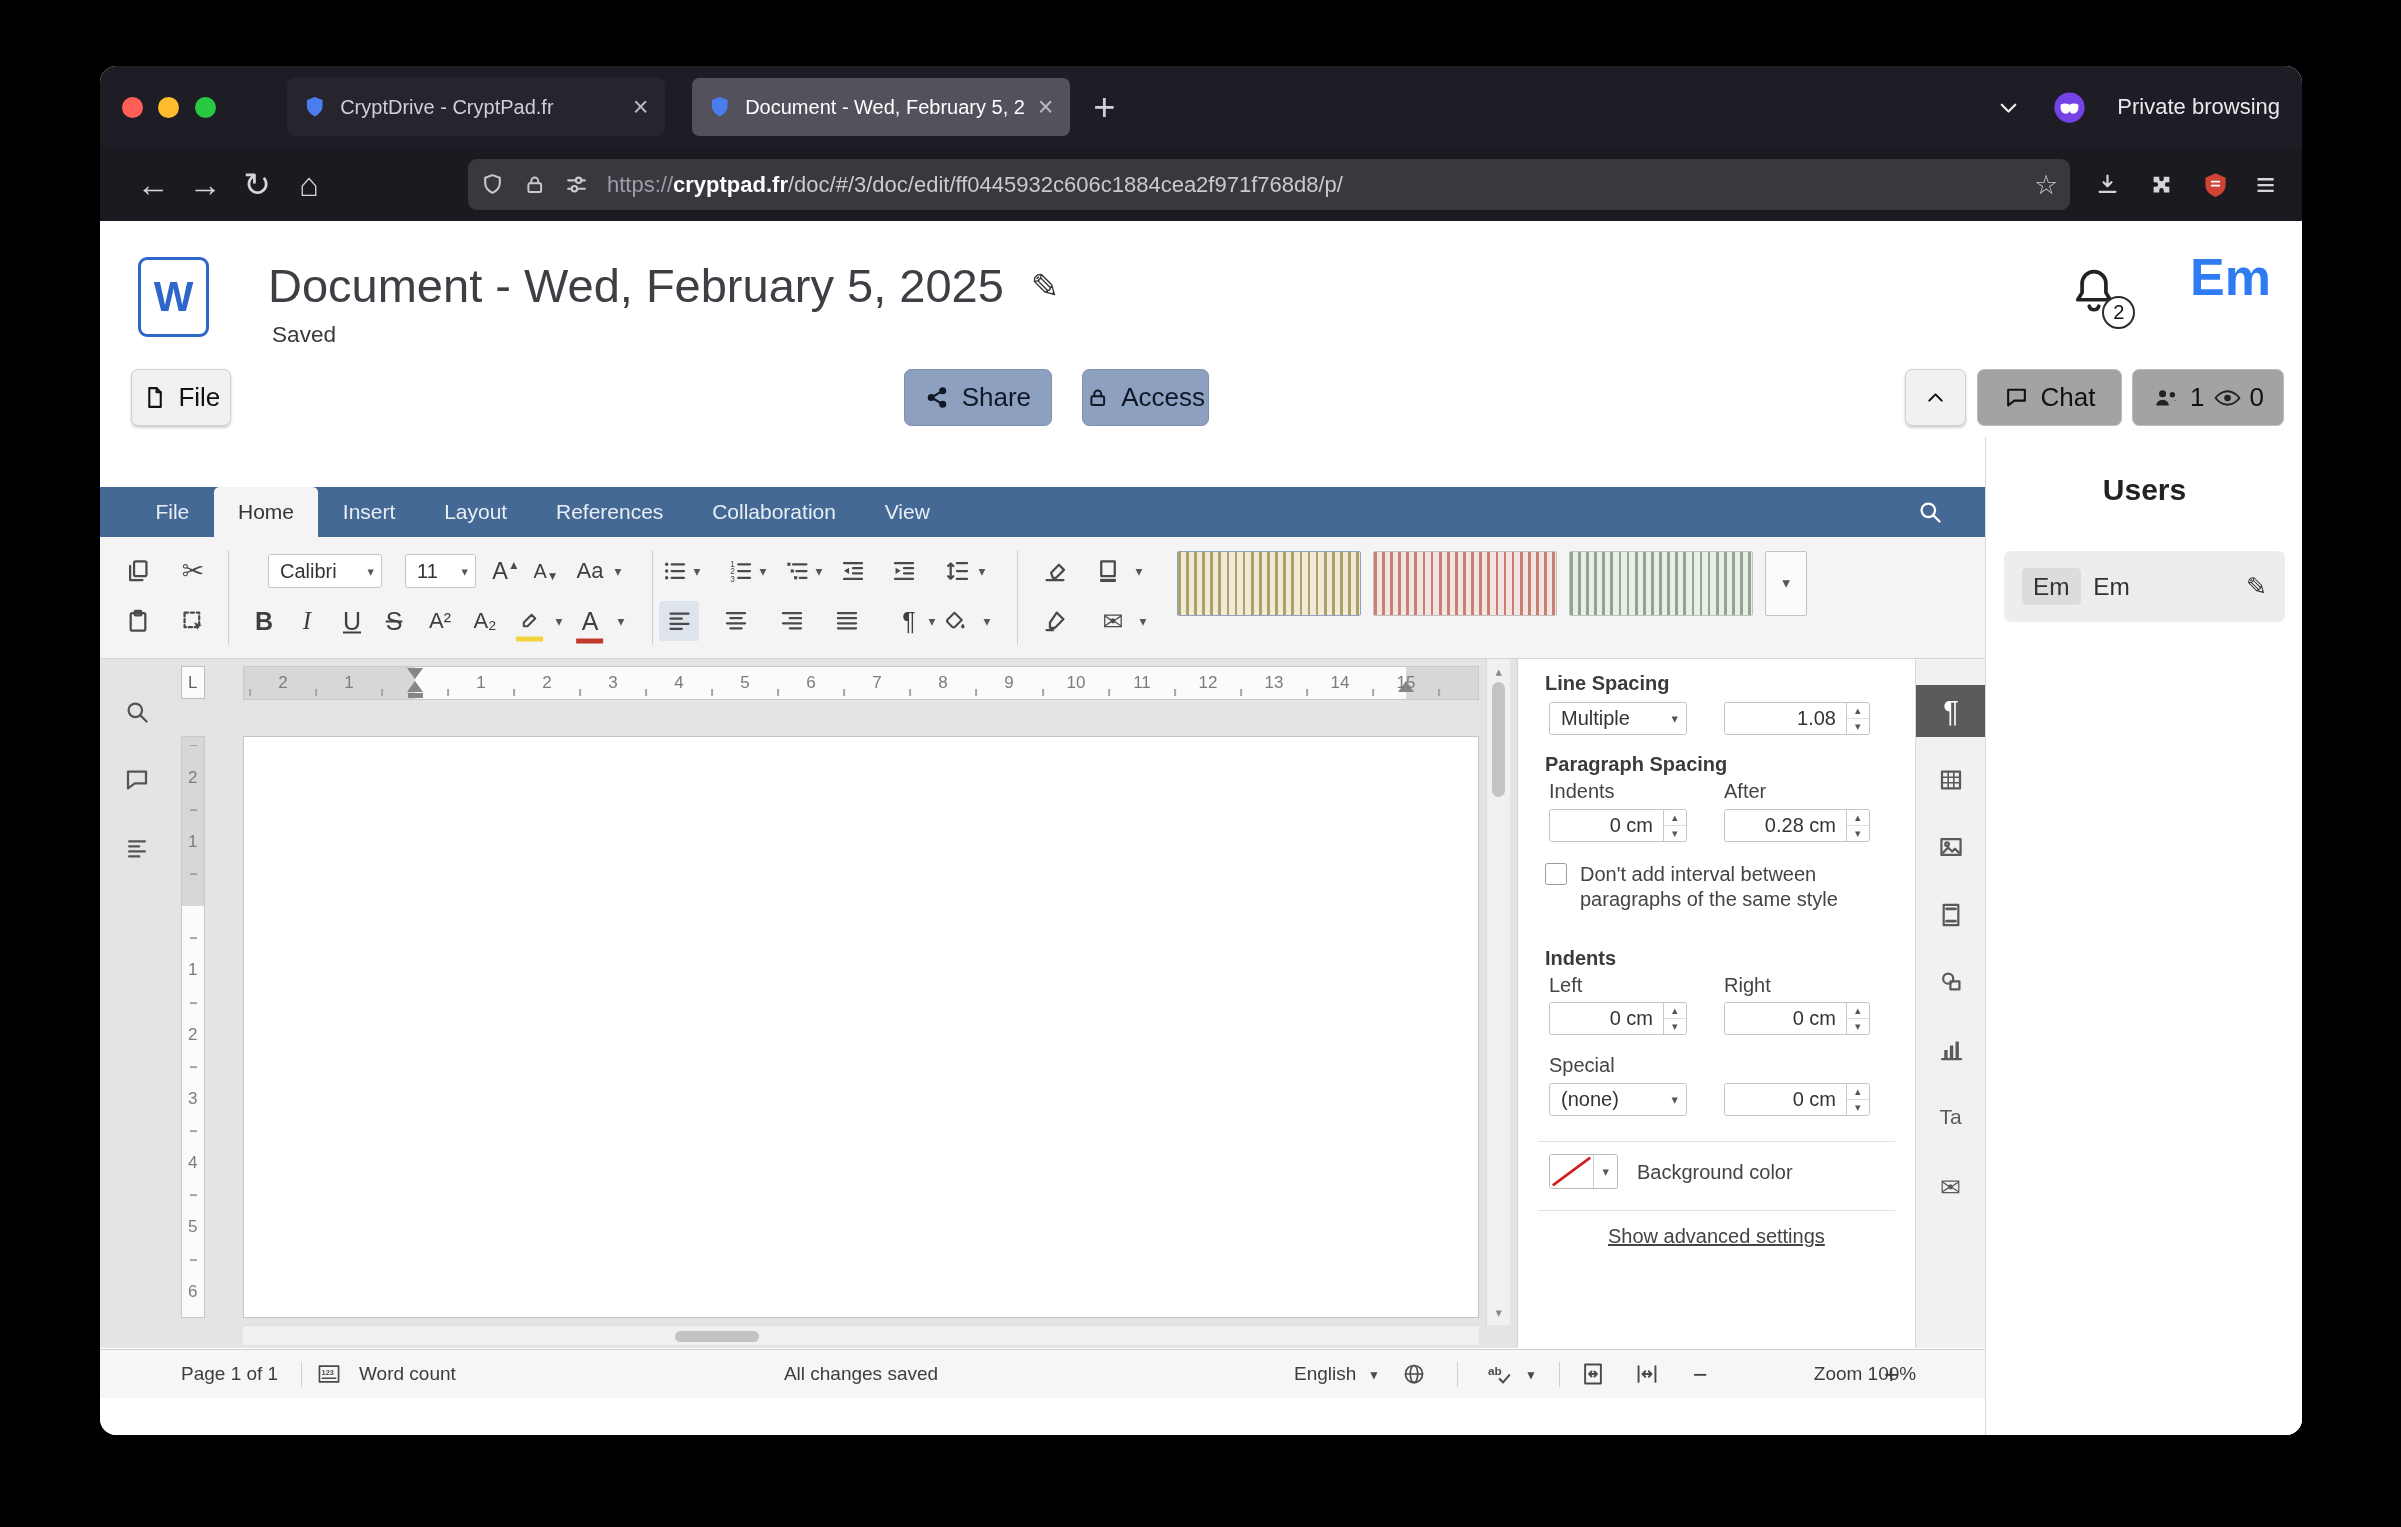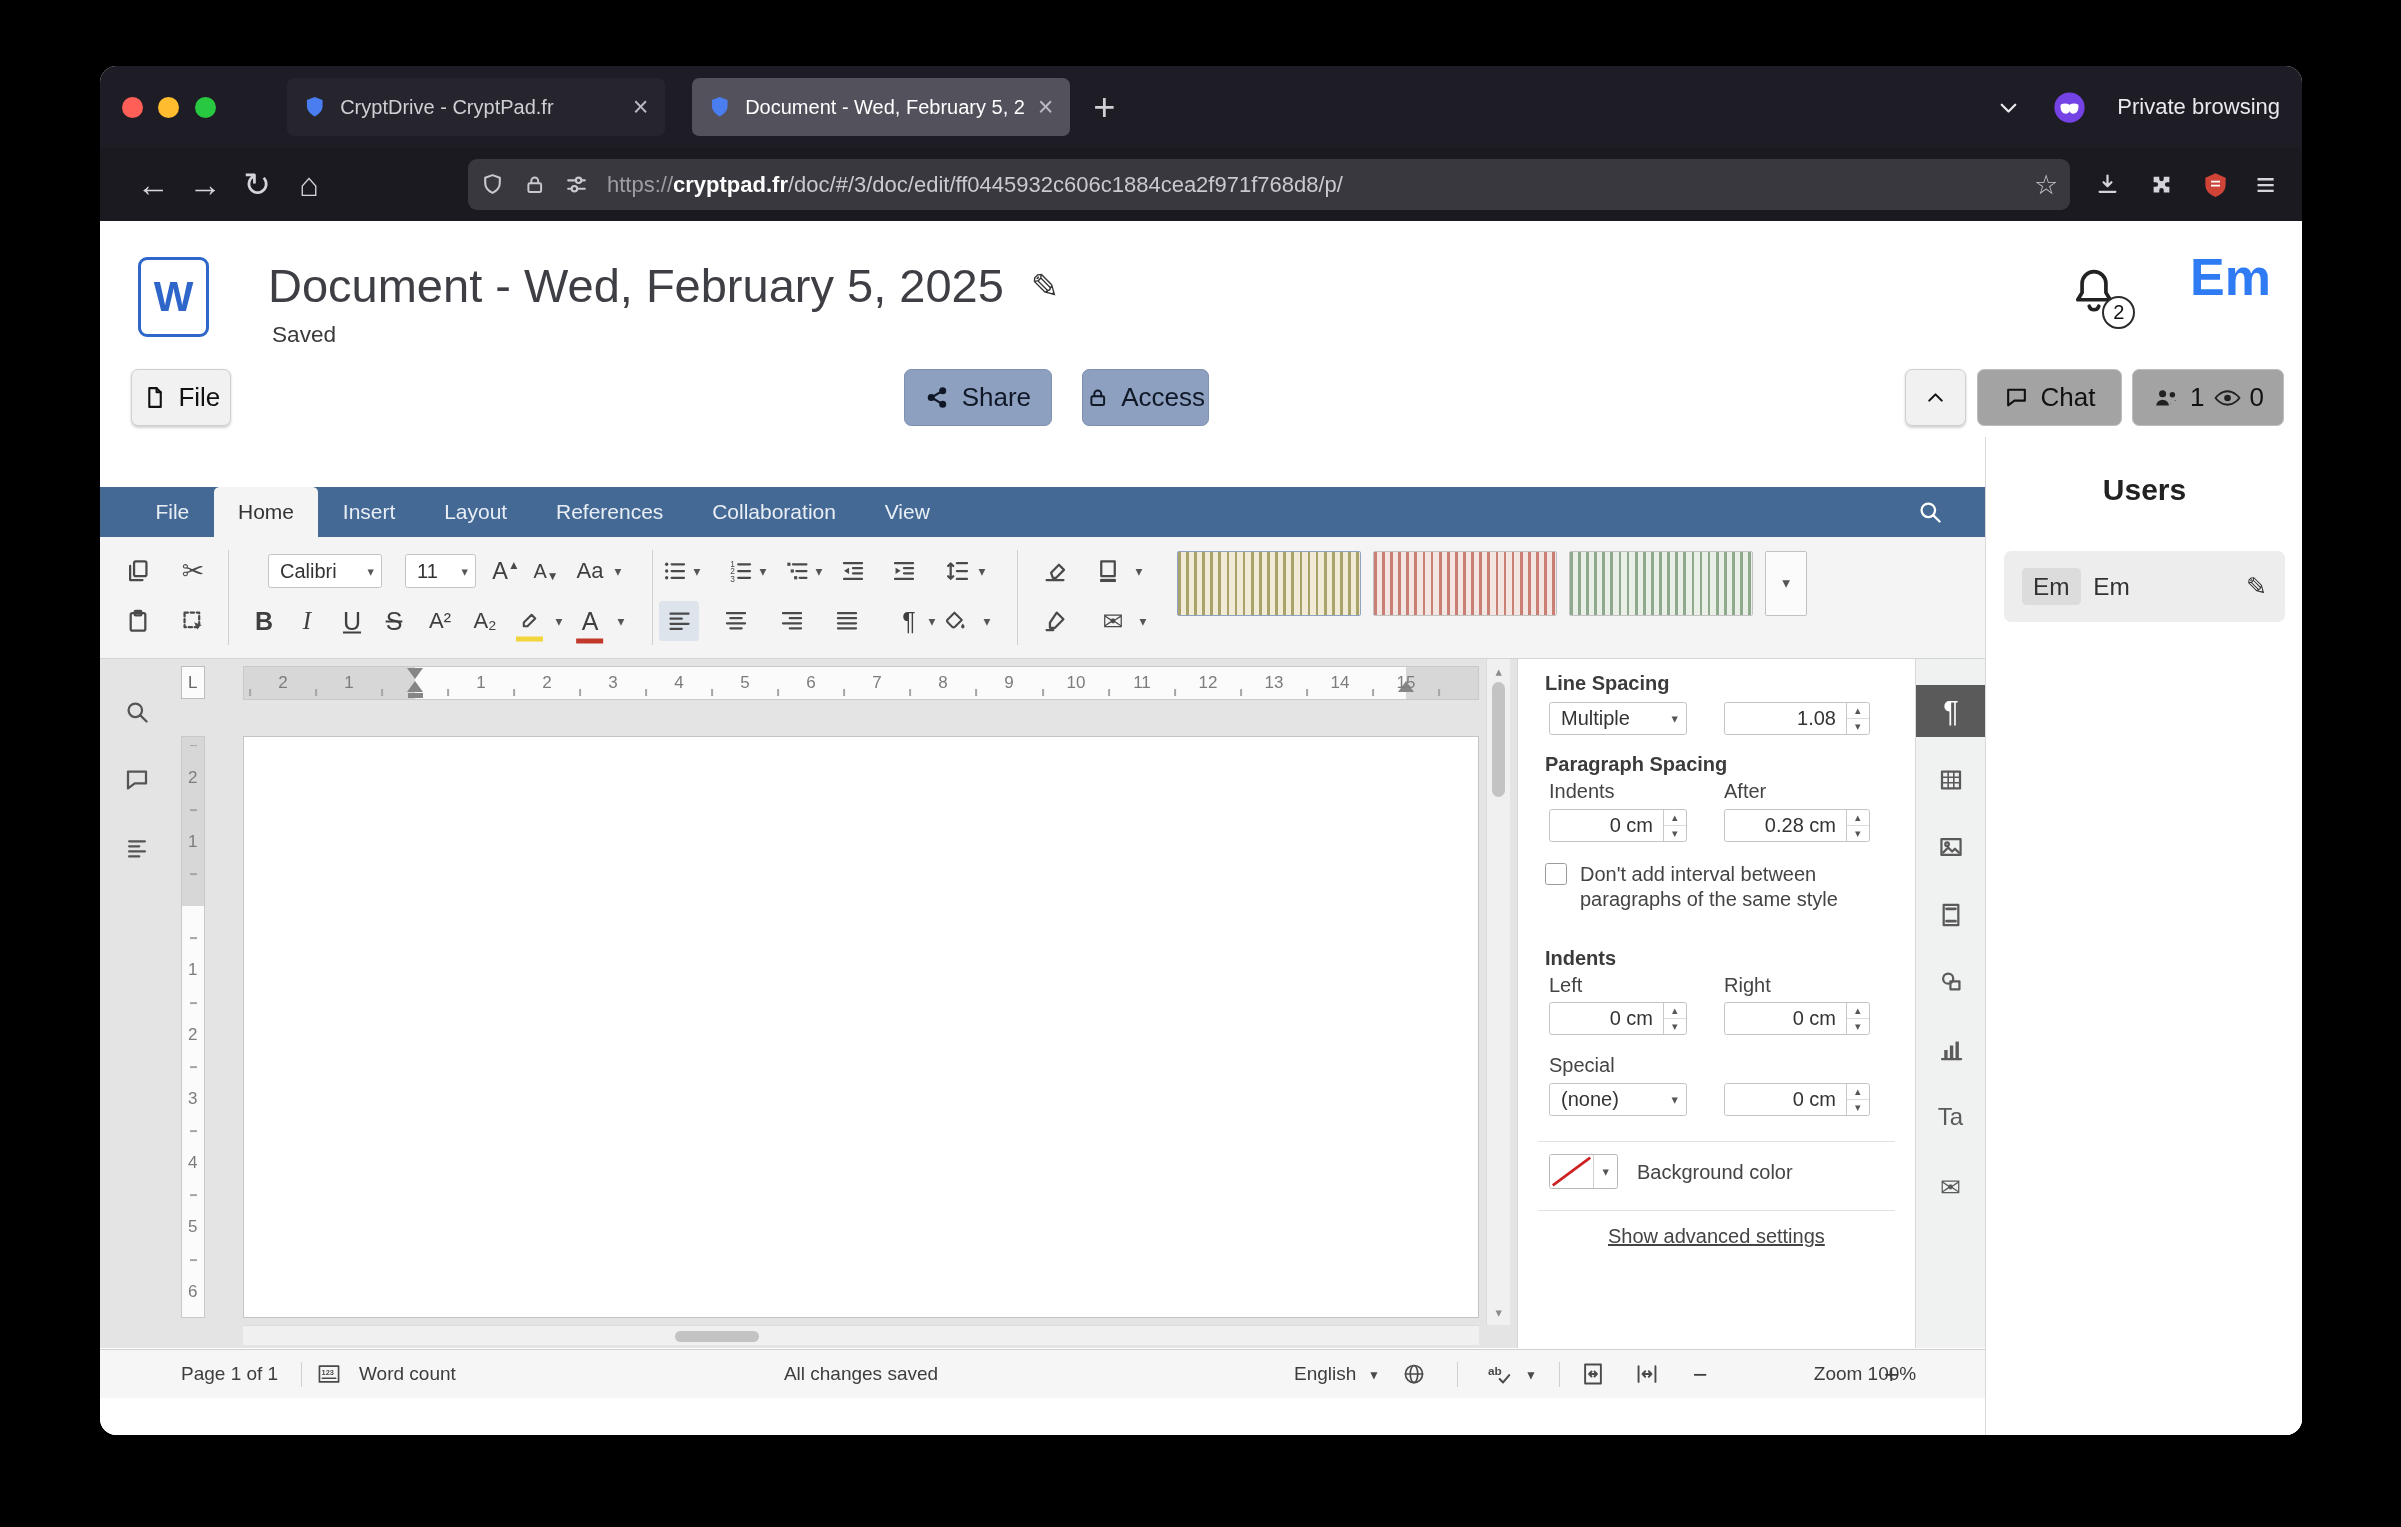--- a/index.html
+++ b/index.html
@@ -684,21 +684,21 @@
             </svg>
           </span>
         <span class="strip-ic" style="top:391px">
             <svg class="ic" width="27" height="27" viewBox="0 0 24 24">
               <path d="M4 20h17"></path>
               <rect x="6" y="12" width="3" height="8" fill="currentColor" stroke="none"></rect>
               <rect x="11" y="8" width="3" height="12" fill="currentColor" stroke="none"></rect>
               <rect x="16" y="4.5" width="3" height="15.5" fill="currentColor" stroke="none"></rect>
             </svg>
           </span>
-        <span class="strip-ic" style="top:458px;font-size:24px">Ta</span>
+        <span class="strip-ic" style="top:458px;font-size:21px">Ta</span>
         <span class="strip-ic" style="top:528px;font-size:25px">✉</span>
       </div>
     </div>
 
     <div class="abs statusbar">
       <span class="sb-item" style="left:81px">Page 1 of 1</span>
       <span class="sb-sep" style="left:201px"></span>
       <span class="sb-ic" style="left:229px">
           <svg class="ic" width="27" height="27" viewBox="0 0 24 24" style="stroke-width:1.5;font-size:21px">
             <rect x="3.5" y="5" width="17" height="14"></rect>

